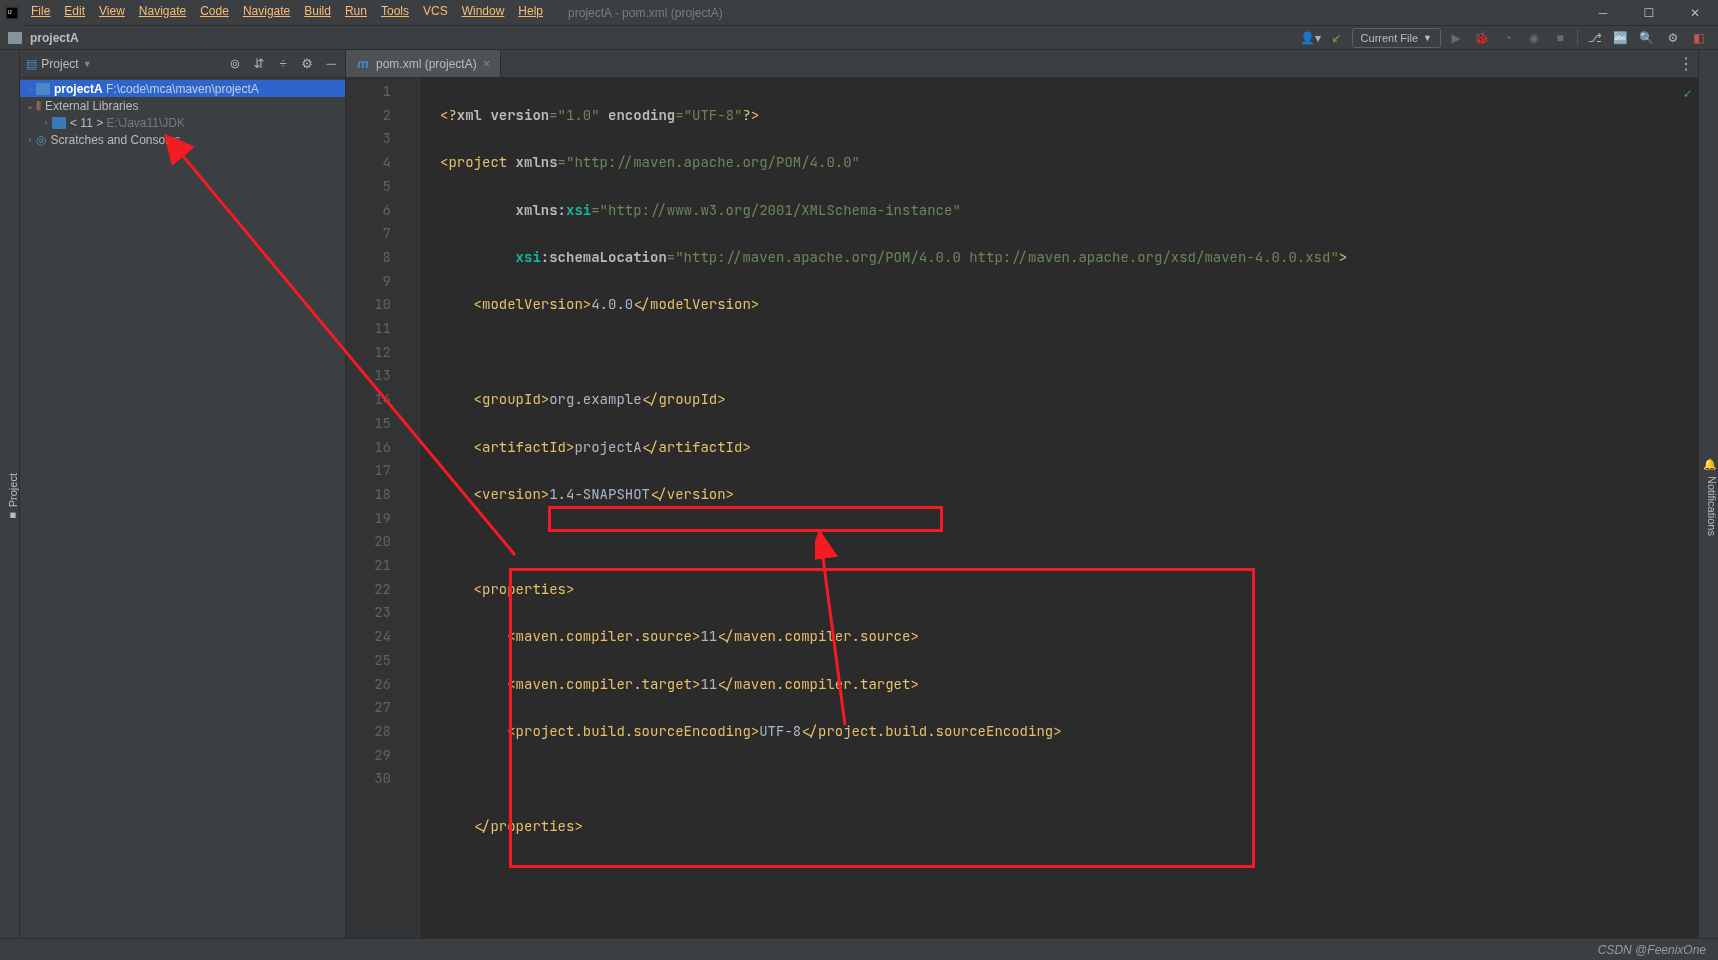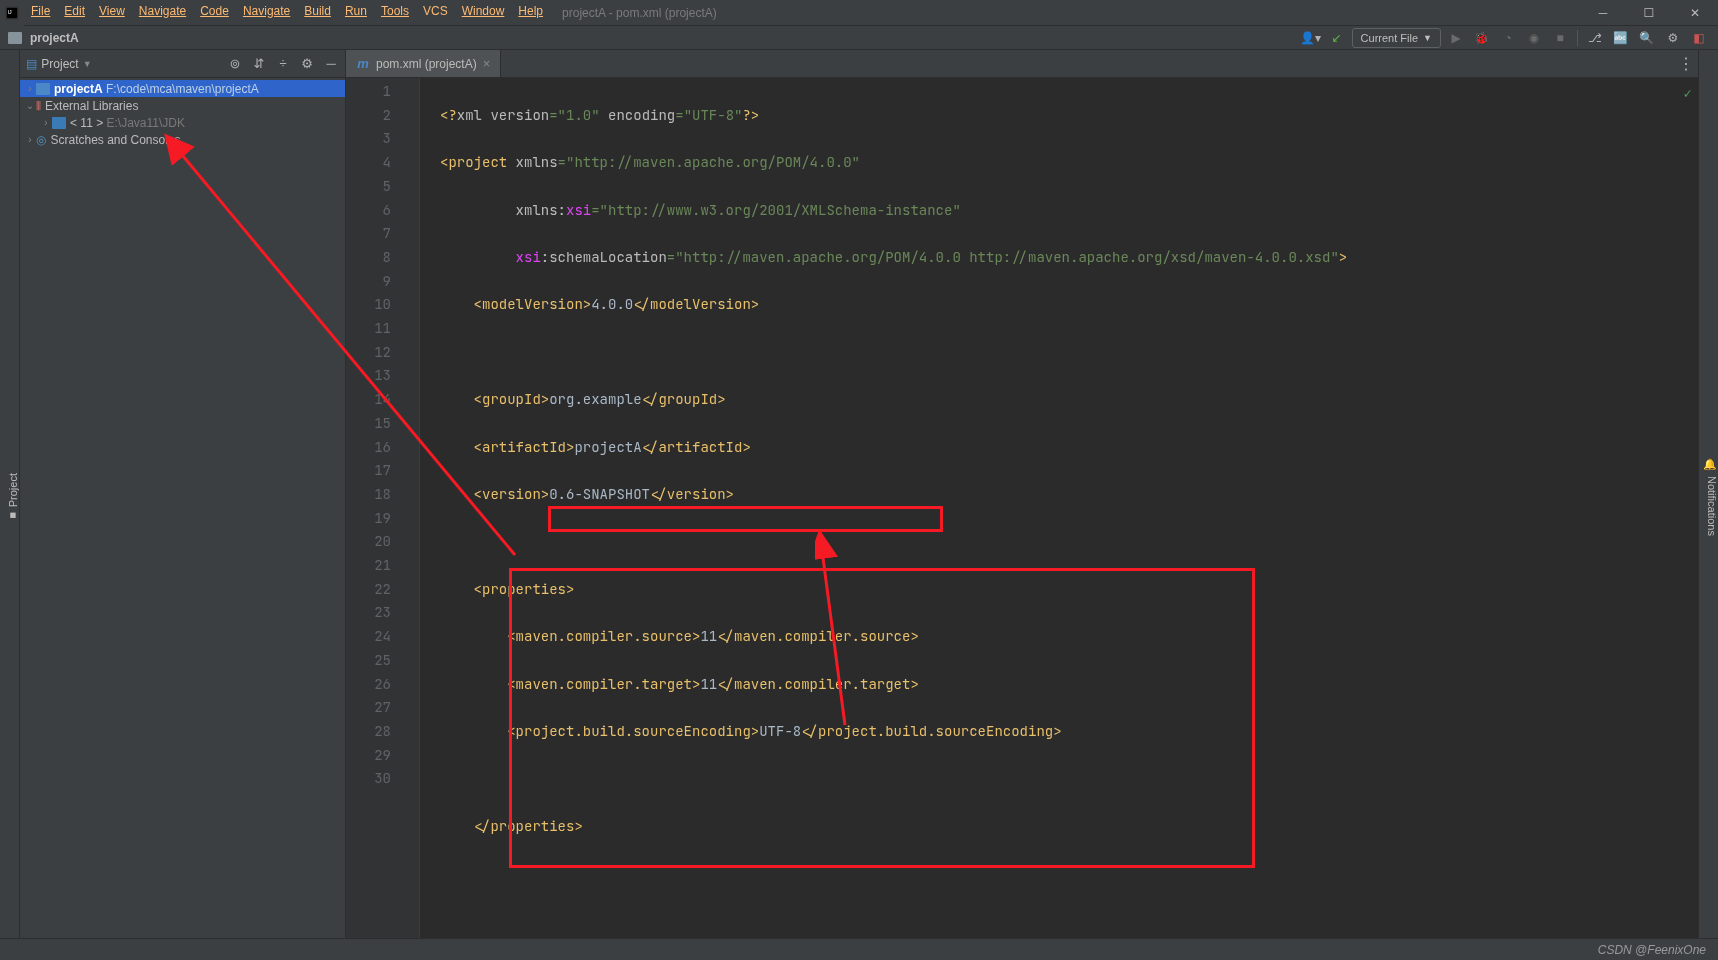--- a/index.html
+++ b/index.html
@@ -2,21 +2,21 @@
 <html><head>
 <meta charset="utf-8">
 <style>
 * { margin:0; padding:0; box-sizing:border-box; }
 body { font-family:"Segoe UI",Arial,sans-serif; background:#2b2b2b; color:#bbb; width:1718px; height:960px; overflow:hidden; position:relative; }
 .mainmenu { height:26px; background:#3c3f41; display:flex; align-items:center; border-bottom:1px solid #2b2d2e; font-size:12px; }
 .mainmenu .logo { width:24px; height:26px; background:#3c3f41; display:flex; align-items:center; justify-content:center; }
 .mainmenu .logo svg{ width:14px; height:14px; }
 .mainmenu .item { padding:0 7px; height:30px; line-height:26px; color:#fdba74; cursor:pointer; }
 .mainmenu .item span.ul{ text-decoration:underline; }
-.mainmenu .title { margin-left:12px; color:#7a7a7a; }
+.mainmenu .title { margin-left:18px; color:#7a7a7a; }
 .wincontrols { margin-left:auto; display:flex; }
 .wincontrols div { width:46px; height:26px; display:flex; align-items:center; justify-content:center; color:#bbb; }
 .crumb { height:24px; background:#3c3f41; display:flex; align-items:center; padding:0 8px; font-size:12px; border-bottom:1px solid #2b2d2e; }
 .crumb-left { display:flex; align-items:center; gap:4px; }
 .crumb-right { margin-left:auto; display:flex; align-items:center; gap:4px; }
 .crumb-right .tb-btn{ width:22px; height:20px; display:flex; align-items:center; justify-content:center; color:#afb1b3; }
 .crumb-right .currfile{ height:20px; border:1px solid #5e6164; border-radius:3px; padding:0 8px; display:flex; align-items:center; color:#bebebe; background:#3c3f41; font-size:11px; gap:5px;}
 .body { display:flex; height:calc(100% - 50px - 22px); }
 .leftstrip { width:20px; background:#3c3f41; border-right:1px solid #2b2d2e; writing-mode:vertical-rl; text-orientation:mixed; font-size:11px; color:#bbb; display:flex; flex-direction:column; align-items:center; padding-top:8px; }
 .leftstrip .tab{ transform:rotate(180deg); padding:6px 0; }
@@ -36,24 +36,24 @@
 .editor { flex:1; display:flex; flex-direction:column; background:#2b2b2b; position:relative; }
 .edtabs { height:28px; background:#3c3f41; border-bottom:1px solid #2b2d2e; display:flex; align-items:stretch; }
 .edtab { display:flex; align-items:center; padding:0 10px; background:#4e5254; border-right:1px solid #2b2d2e; font-size:12px; gap:6px; }
 .edtab .close{ color:#888; font-size:13px;}
 .edmore{ margin-left:auto; width:24px; display:flex; align-items:center; justify-content:center; color:#afb1b3;}
 .code { flex:1; display:flex; font-family:"JetBrains Mono",Consolas,monospace; font-size:14px; line-height:23.7px; overflow:hidden; position:relative;}
 .gutter { width:60px; background:#313335; text-align:right; padding-right:14px; color:#606366; border-right:1px solid #313335; padding-top:2px;}
 .foldcol { width:14px; background:#313335; border-right:1px solid #3c3c3c;}
 .lines { flex:1; padding-left:20px; padding-top:2px; white-space:pre; position:relative;}
 .tk-tag{ color:#e8bf6a; }
-.tk-attr{ color:#bababa; }
+.tk-attr{ color:#bababa;font-weight:bold; }
 .tk-str{ color:#6a8759; }
 .tk-txt{ color:#a9b7c6; }
-.tk-paramref{ color:#d946ef;}
+.tk-paramref{ color:#14b8a6;font-weight:bold;}
 .redbox{ position:absolute; border:3px solid #f51a23; pointer-events:none; }
 .redarrow{ position:absolute; pointer-events:none; }
 .statusbar{ height:22px; background:#3c3f41; border-top:1px solid #2b2d2e; position:absolute; bottom:0; left:0; right:0; display:flex; align-items:center; justify-content:flex-end; padding-right:12px; font-size:12px; color:#999; font-style:italic;}
 .checkmark{ position:absolute; right:6px; top:4px; color:#499c54; font-size:14px;}
 .folder-ico{ display:inline-flex; width:14px; height:12px; background:#87939a; border-radius:1px; margin-right:4px; position:relative;}
 .m-ico{ display:inline-flex; width:14px; height:14px; align-items:center; justify-content:center; color:#4a88c7; font-weight:bold; font-style:italic; font-size:13px;}
 </style>
 </head>
 <body>
 
@@ -203,21 +203,21 @@
       <div class="foldcol"></div>
       <div class="lines">
 <div><span class="tk-tag">&lt;?</span><span class="tk-attr">xml version</span><span class="tk-str">="1.0" </span><span class="tk-attr">encoding</span><span class="tk-str">="UTF-8"</span><span class="tk-tag">?&gt;</span></div>
 <div><span class="tk-tag">&lt;project </span><span class="tk-attr">xmlns</span><span class="tk-str">="http://maven.apache.org/POM/4.0.0"</span></div>
 <div><span>         </span><span class="tk-attr">xmlns:</span><span class="tk-paramref">xsi</span><span class="tk-str">="http://www.w3.org/2001/XMLSchema-instance"</span></div>
 <div><span>         </span><span class="tk-paramref">xsi</span><span class="tk-attr">:schemaLocation</span><span class="tk-str">="http://maven.apache.org/POM/4.0.0 http://maven.apache.org/xsd/maven-4.0.0.xsd"</span><span class="tk-tag">&gt;</span></div>
 <div><span class="tk-tag">    &lt;modelVersion&gt;</span><span class="tk-txt">4.0.0</span><span class="tk-tag">&lt;/modelVersion&gt;</span></div>
 <div>&nbsp;</div>
 <div><span class="tk-tag">    &lt;groupId&gt;</span><span class="tk-txt">org.example</span><span class="tk-tag">&lt;/groupId&gt;</span></div>
 <div><span class="tk-tag">    &lt;artifactId&gt;</span><span class="tk-txt">projectA</span><span class="tk-tag">&lt;/artifactId&gt;</span></div>
-<div><span class="tk-tag">    &lt;version&gt;</span><span class="tk-txt">0.6-SNAPSHOT</span><span class="tk-tag">&lt;/version&gt;</span></div>
+<div><span class="tk-tag">    &lt;version&gt;</span><span class="tk-txt">1.4-SNAPSHOT</span><span class="tk-tag">&lt;/version&gt;</span></div>
 <div>&nbsp;</div>
 <div><span class="tk-tag">    &lt;properties&gt;</span></div>
 <div><span class="tk-tag">        &lt;maven.compiler.source&gt;</span><span class="tk-txt">11</span><span class="tk-tag">&lt;/maven.compiler.source&gt;</span></div>
 <div><span class="tk-tag">        &lt;maven.compiler.target&gt;</span><span class="tk-txt">11</span><span class="tk-tag">&lt;/maven.compiler.target&gt;</span></div>
 <div><span class="tk-tag">        &lt;project.build.sourceEncoding&gt;</span><span class="tk-txt">UTF-8</span><span class="tk-tag">&lt;/project.build.sourceEncoding&gt;</span></div>
 <div>&nbsp;</div>
 <div><span class="tk-tag">    &lt;/properties&gt;</span></div>
 <div>&nbsp;</div>
 
 

